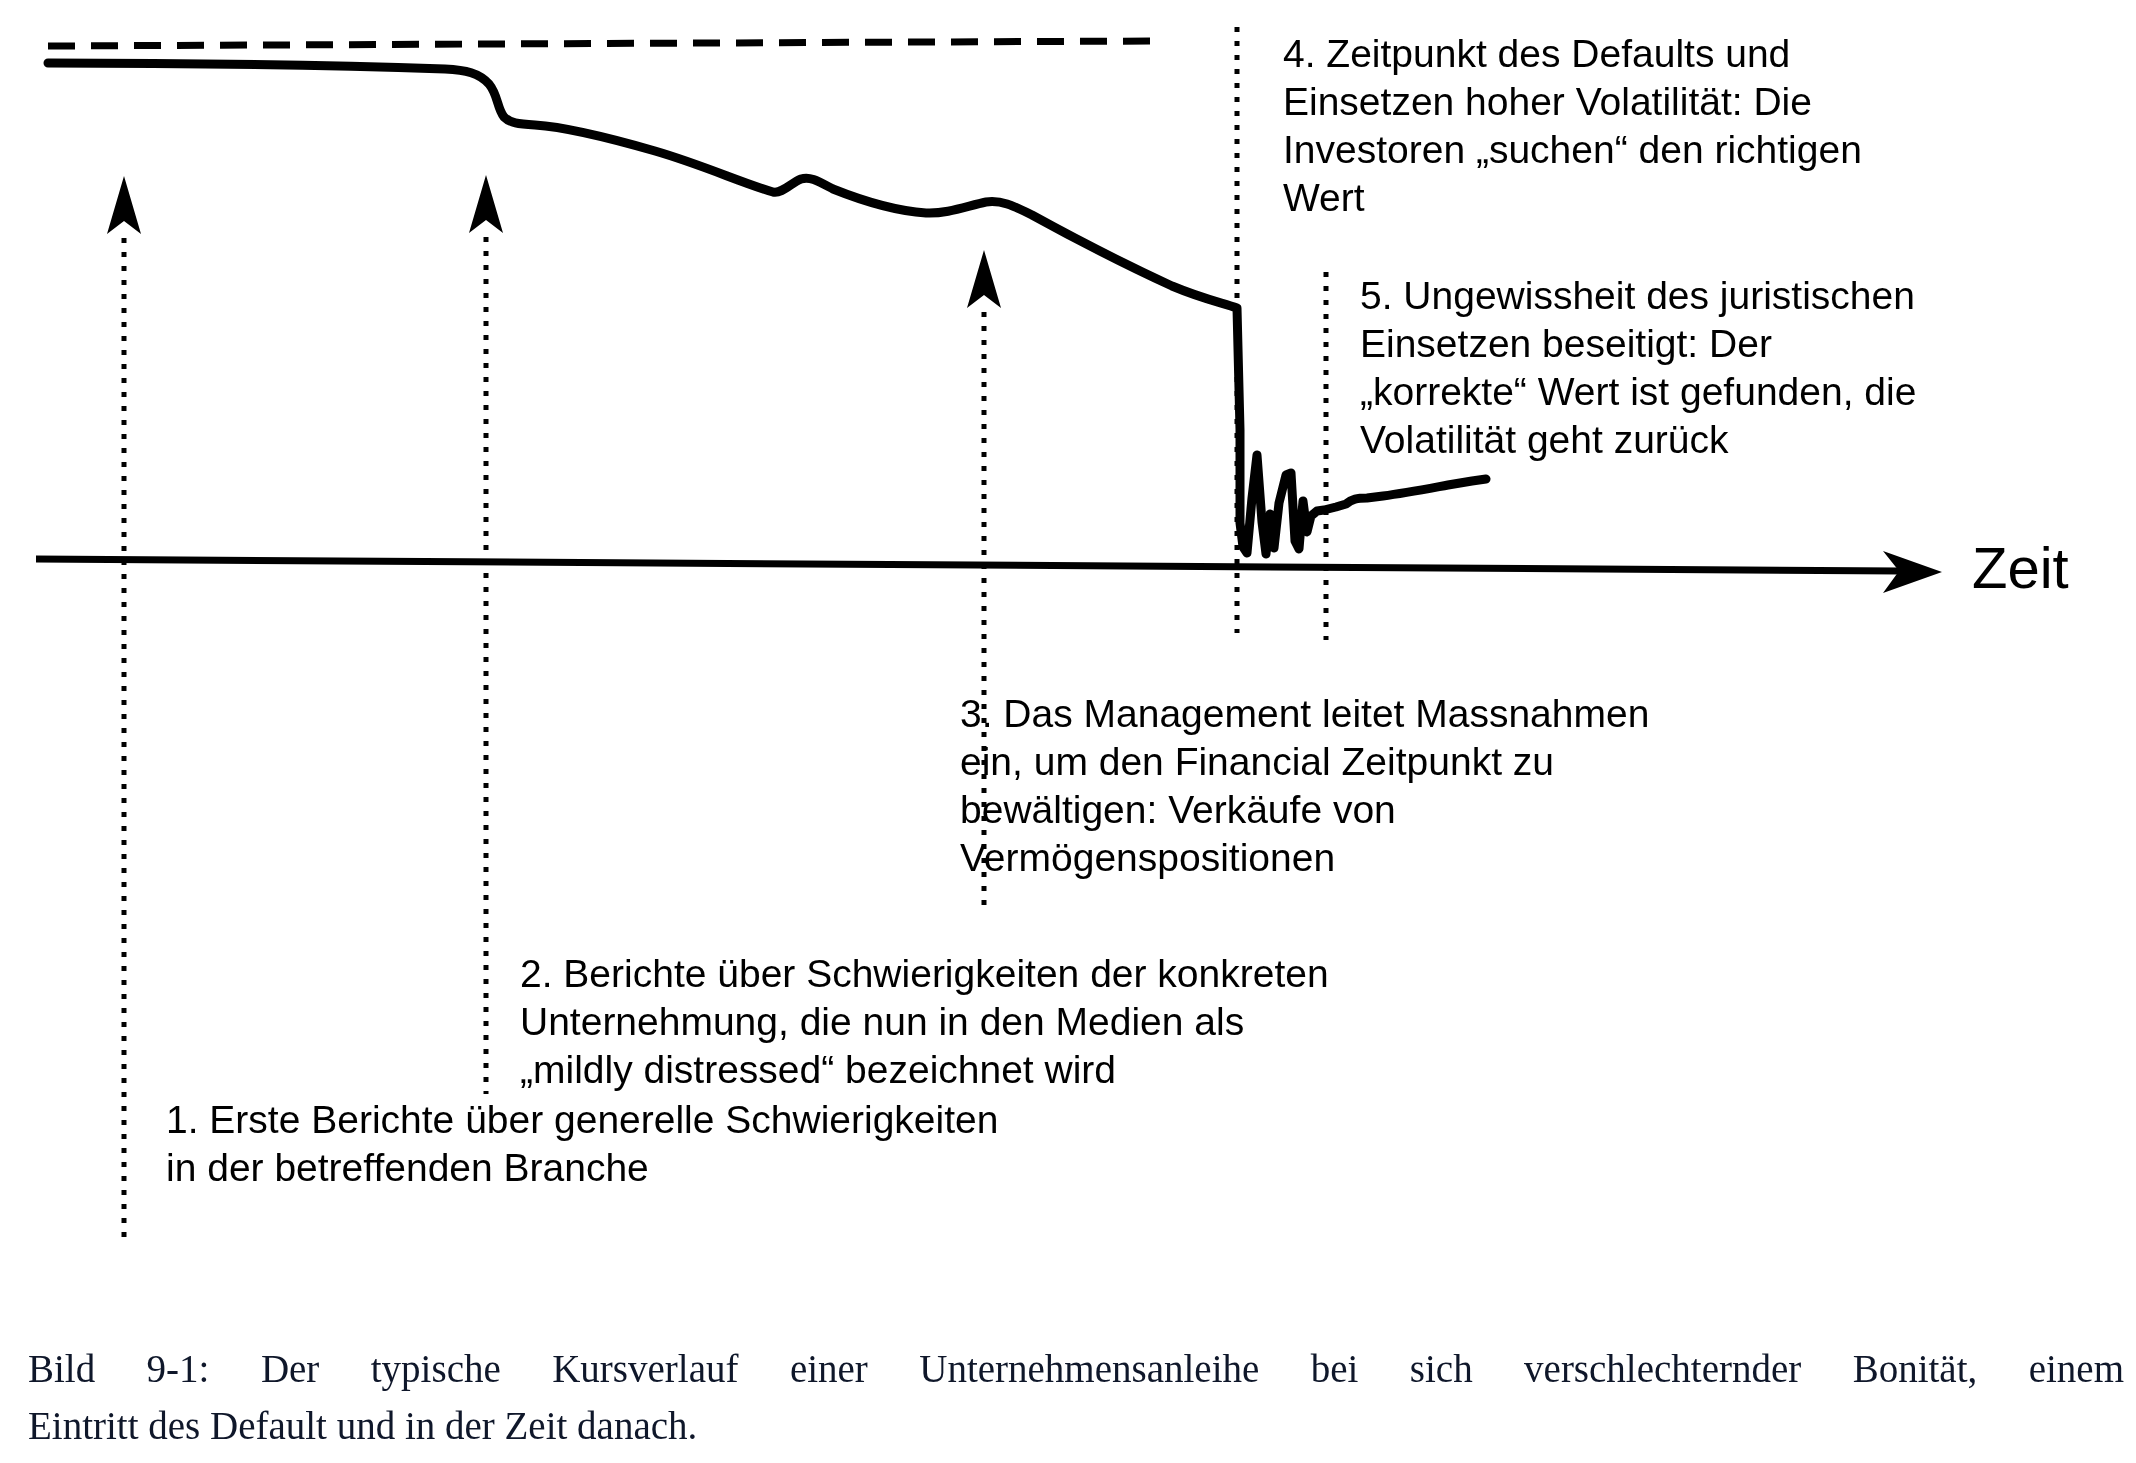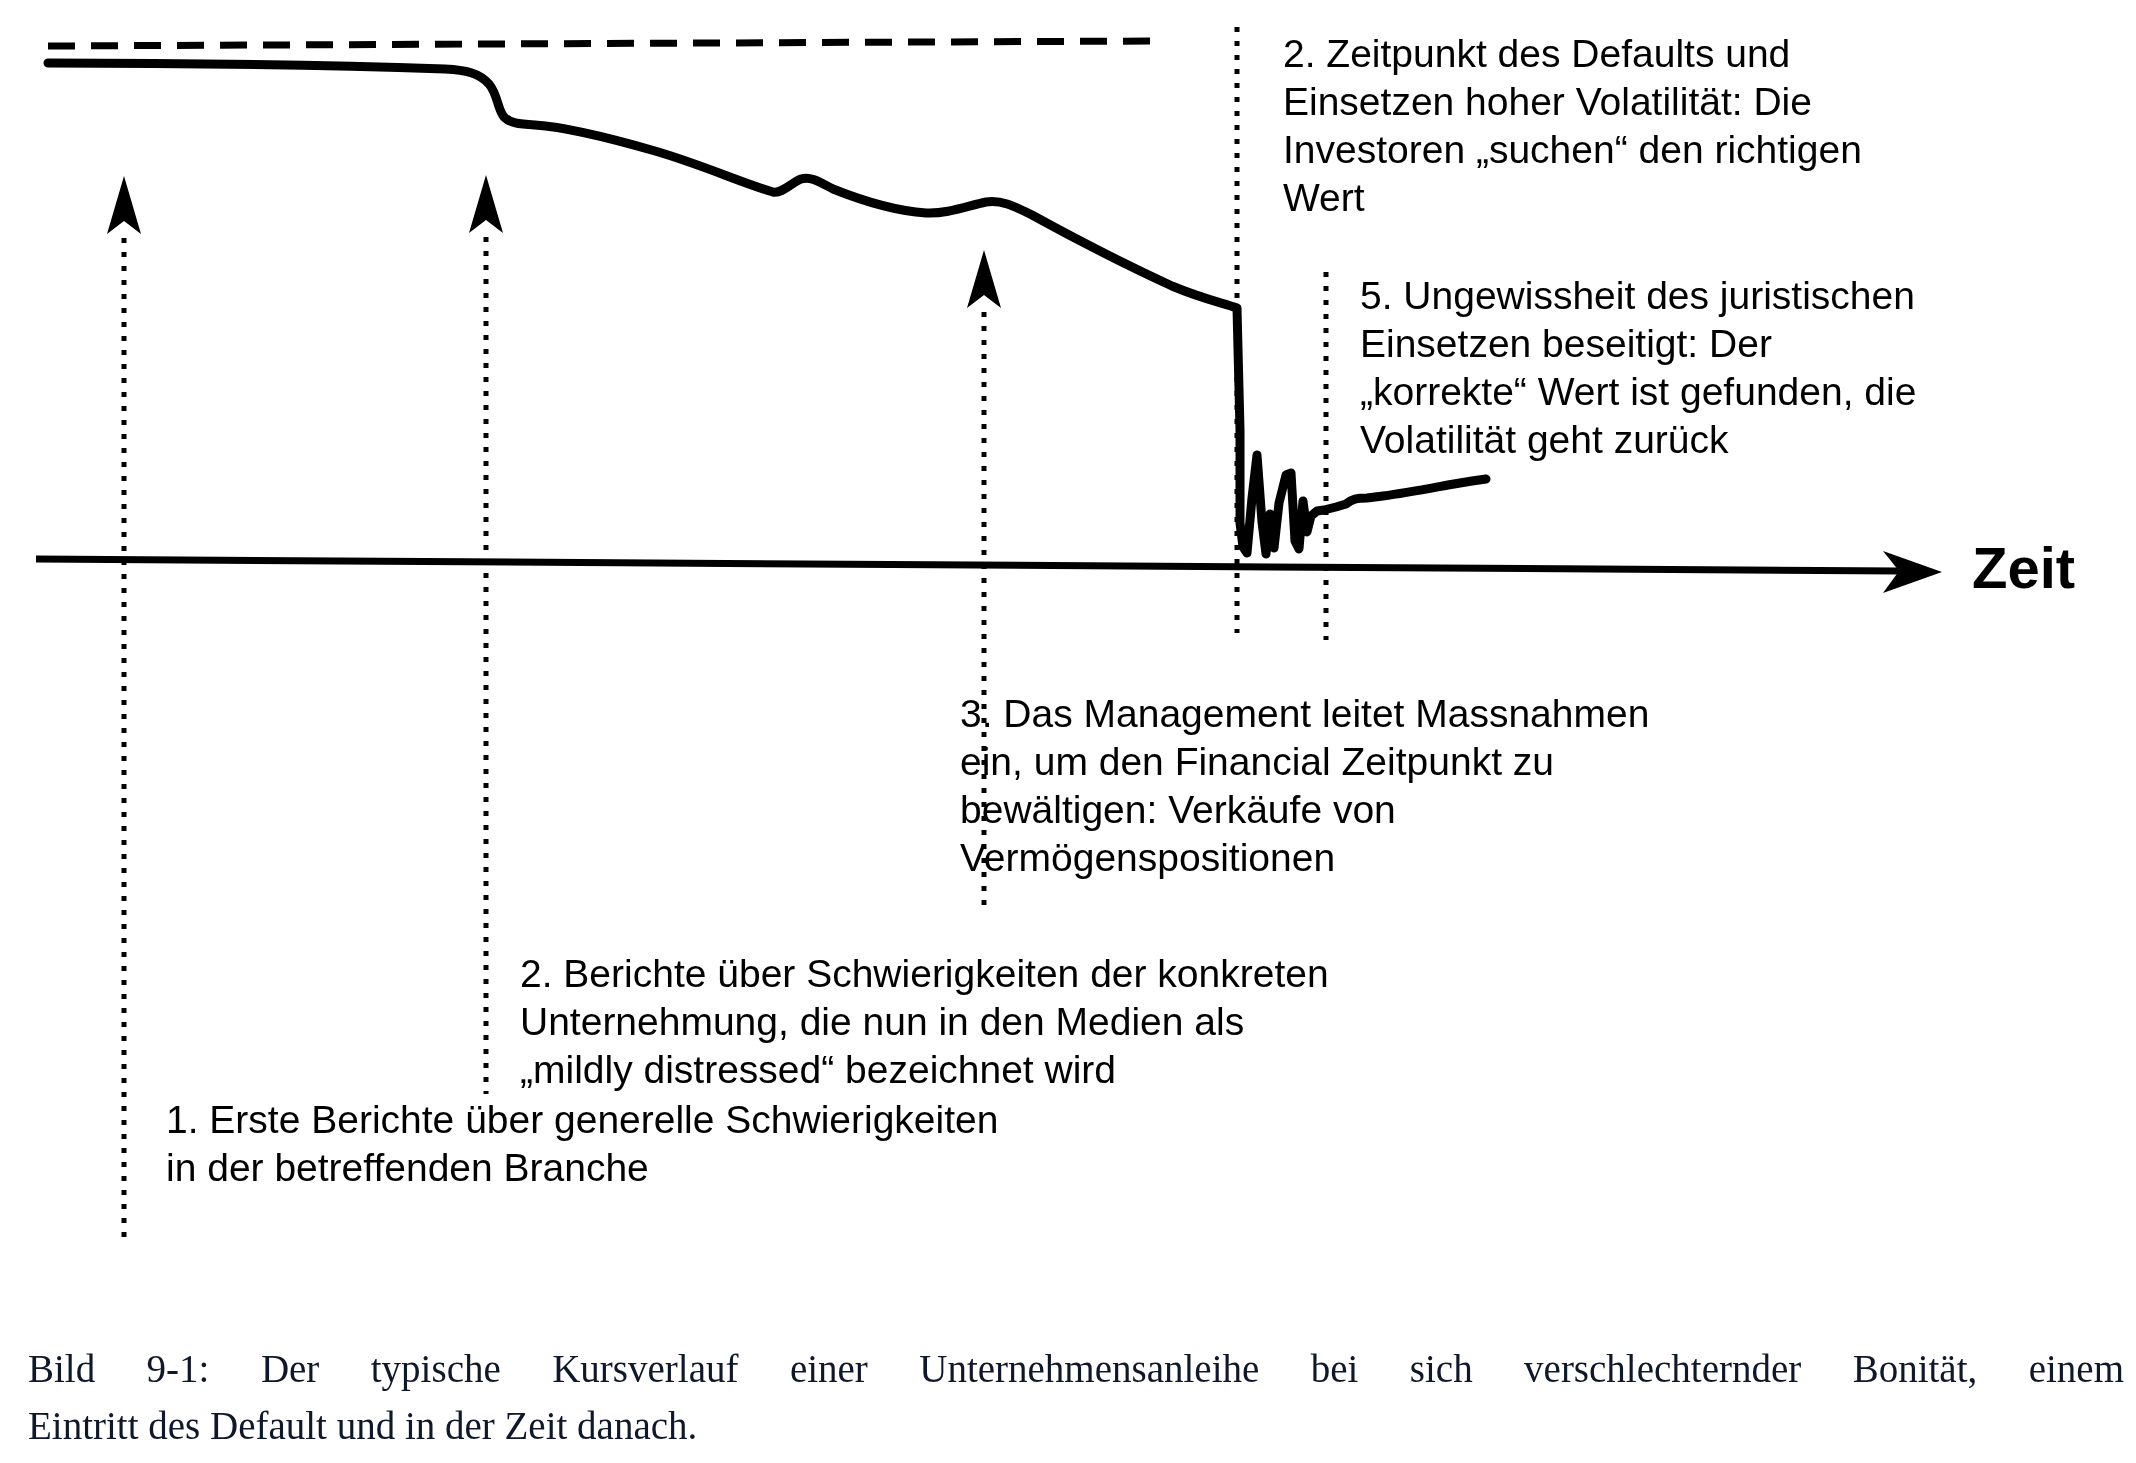--- a/index.html
+++ b/index.html
@@ -22,21 +22,20 @@
     white-space: nowrap;
   }
   .anno div { white-space: nowrap; }
   #zeit-label {
     position: absolute;
     left: 1972px;
     top: 538px;
     font-size: 58px;
     line-height: 60px;
     color: #000;
-    font-weight: bold;
   }
   #caption {
     position: absolute;
     left: 28px;
     top: 1340px;
     width: 2096px;
     font-family: "Liberation Serif", serif;
     font-size: 39px;
     line-height: 57px;
     color: #0f172a;
@@ -95,21 +94,21 @@
 
     <line x1="984" y1="312" x2="984" y2="905" stroke="#000" stroke-width="5" stroke-dasharray="5 9"></line>
     <polygon points="984,250 1001,308 984,295 967,308" fill="#000"></polygon>
 
     <line x1="1237" y1="27" x2="1237" y2="633" stroke="#000" stroke-width="5" stroke-dasharray="5 9"></line>
 
     <line x1="1326" y1="272" x2="1326" y2="640" stroke="#000" stroke-width="5" stroke-dasharray="5 9"></line>
   </svg>
 
   <div class="anno" id="anno-4">
-    <div>2. Zeitpunkt des Defaults und</div>
+    <div>4. Zeitpunkt des Defaults und</div>
     <div>Einsetzen hoher Volatilität: Die</div>
     <div>Investoren „suchen“ den richtigen</div>
     <div>Wert</div>
   </div>
 
   <div class="anno" id="anno-5">
     <div>5. Ungewissheit des juristischen</div>
     <div>Einsetzen beseitigt: Der</div>
     <div>„korrekte“ Wert ist gefunden, die</div>
     <div>Volatilität geht zurück</div>

